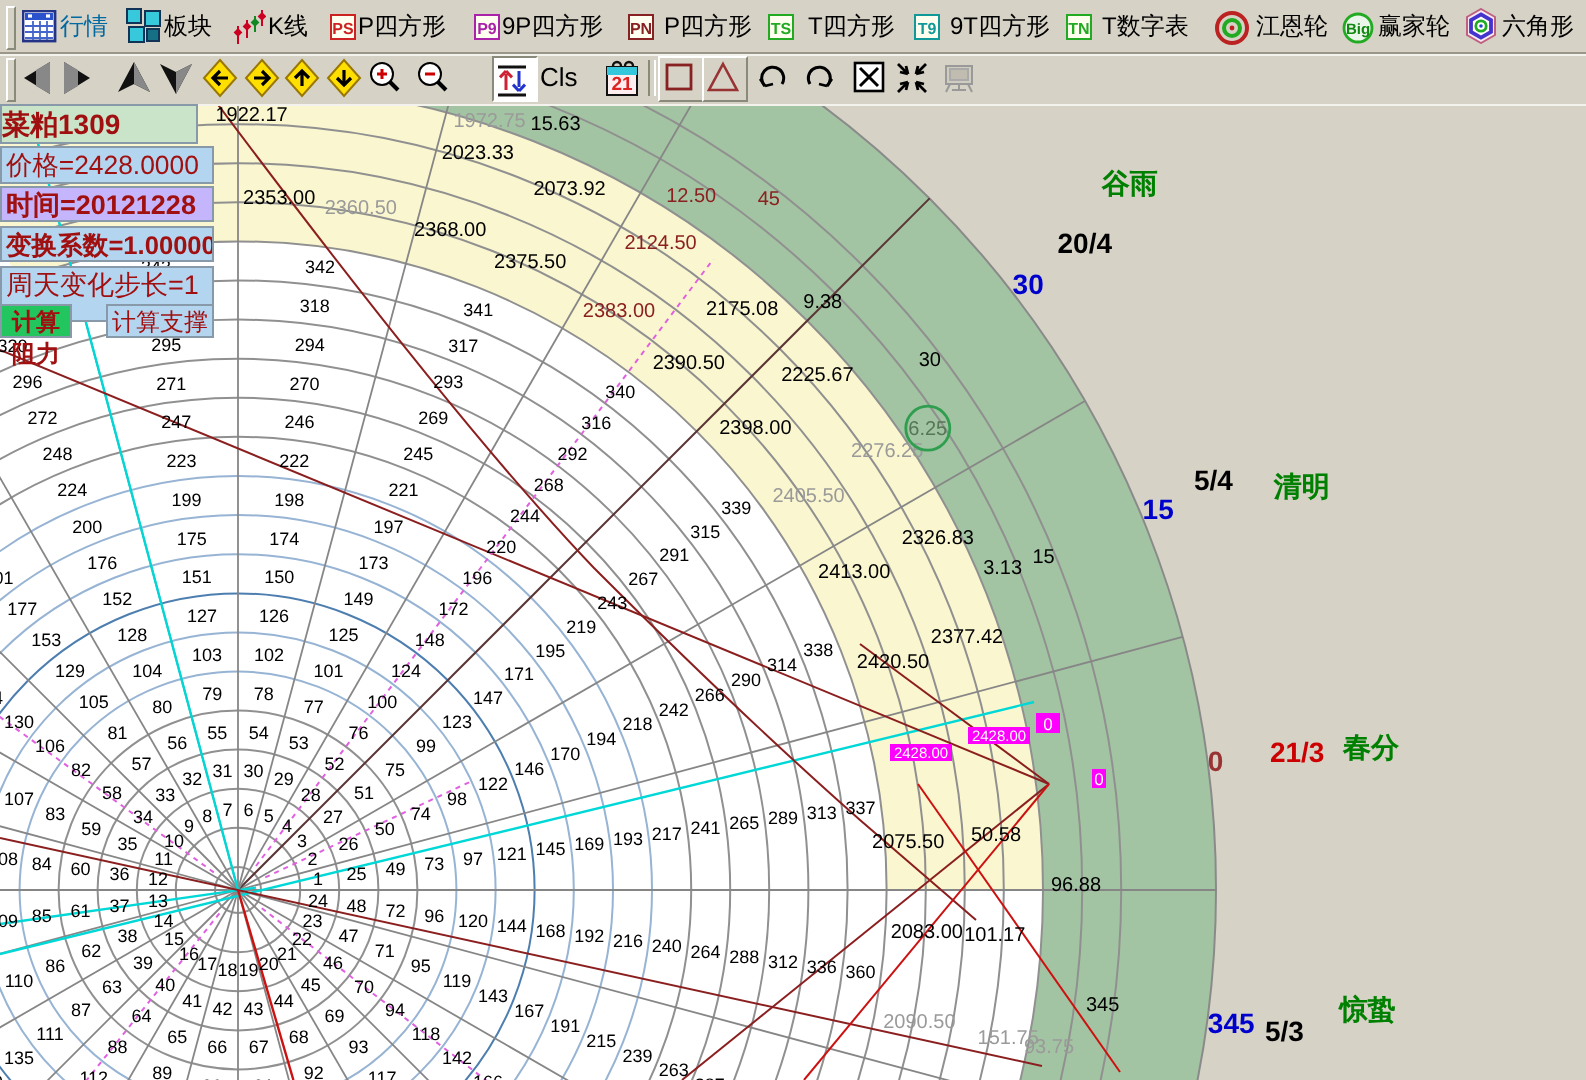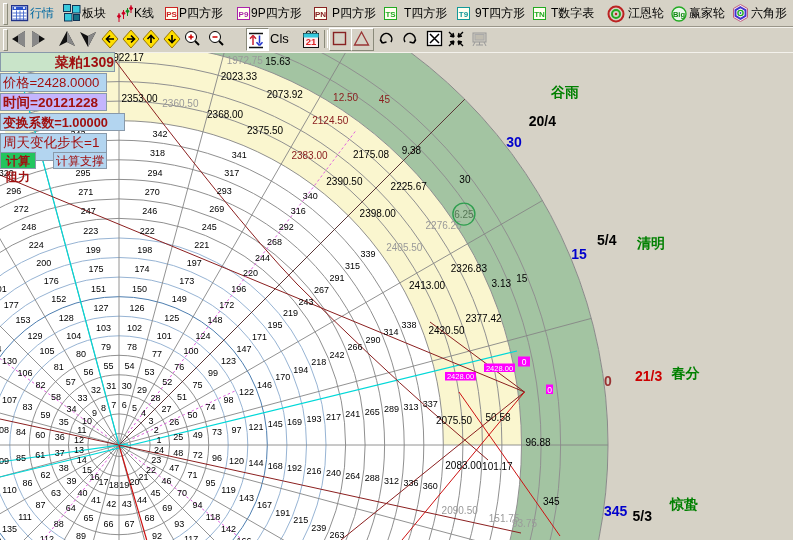--- a/index.html
+++ b/index.html
@@ -512,18 +512,18 @@
     <path d="M4 5 L13 14 M13 5 L4 14" stroke="#000" stroke-width="1.5"></path>
   </svg>
 <svg style="position:absolute;left:446px;top:29px" width="20" height="20">
     <path d="M3 3 L8 8 M8 8 l-4 -1 M8 8 l-1 -4 M17 3 L12 8 M12 8 l4 -1 M12 8 l1 -4 M3 17 L8 12 M8 12 l-4 1 M8 12 l-1 4 M17 17 L12 12 M12 12 l4 1 M12 12 l1 4" stroke="#000" stroke-width="1.4" fill="none"></path>
   </svg>
 <svg style="position:absolute;left:470px;top:29px" width="20" height="20">
     <rect x="3" y="4" width="13" height="9" fill="#d0ccc0" stroke="#999"></rect>
     <rect x="5" y="5.5" width="9" height="5.5" fill="#c0bcb0" stroke="#aaa"></rect>
     <path d="M9.5 13 v3 M6 16 h7 M5 13 l-2 4 M14 13 l2 4" stroke="#999" fill="none"></path>
   </svg>
-<div style="position:absolute;left:0;top:52px;width:115px;height:19.5px;background:#c9e4c9;text-align:right;font-size:14px;font-weight:bold;color:#a01010;line-height:18.5px;border:1px solid #8899aa;box-sizing:border-box;white-space:nowrap;overflow:hidden">菜粕1309</div>
+<div style="position:absolute;left:0;top:52px;width:99px;height:19.5px;background:#c9e4c9;text-align:left;font-size:14px;font-weight:bold;color:#a01010;line-height:18.5px;border:1px solid #8899aa;box-sizing:border-box;white-space:nowrap;overflow:hidden">菜粕1309</div>
 <div style="position:absolute;left:0;top:73px;width:107px;height:18.5px;background:#b3d5f0;padding-left:2px;font-size:13.2px;font-weight:normal;color:#a01010;line-height:17.5px;border:1px solid #8899aa;box-sizing:border-box;white-space:nowrap;overflow:hidden">价格=2428.0000</div>
 <div style="position:absolute;left:0;top:93px;width:107px;height:18px;background:#c4b5fd;padding-left:2px;font-size:13.5px;font-weight:bold;color:#a01010;line-height:17px;border:1px solid #8899aa;box-sizing:border-box;white-space:nowrap;overflow:hidden">时间=20121228</div>
-<div style="position:absolute;left:0;top:112.5px;width:125px;height:18px;background:#b3d5f0;padding-left:2px;font-size:12.8px;font-weight:bold;color:#a01010;line-height:17px;border:1px solid #8899aa;box-sizing:border-box;white-space:nowrap;overflow:hidden">变换系数=1.00000</div>
+<div style="position:absolute;left:0;top:112.5px;width:107px;height:18px;background:#b3d5f0;padding-left:2px;font-size:12.8px;font-weight:bold;color:#a01010;line-height:17px;border:1px solid #8899aa;box-sizing:border-box;white-space:nowrap;overflow:hidden">变换系数=1.00000</div>
 <div style="position:absolute;left:0;top:132.5px;width:107px;height:28px;background:#b3d5f0;padding-left:2px;font-size:13.5px;font-weight:normal;color:#a01010;line-height:17px;border:1px solid #8899aa;box-sizing:border-box;white-space:nowrap;overflow:hidden">周天变化步长=1</div>
 <div style="position:absolute;left:0;top:151.5px;width:36px;height:17px;background:#22c55e;text-align:center;font-size:12px;font-weight:bold;color:#a01010;line-height:16px;border:1px solid #8899aa;box-sizing:border-box">计算阻力</div>
 <div style="position:absolute;left:53px;top:151.5px;width:54px;height:17px;background:#b3d5f0;text-align:center;font-size:12px;font-weight:normal;color:#a01010;line-height:16px;border:1px solid #8899aa;box-sizing:border-box">计算支撑</div>
 </body></html>

